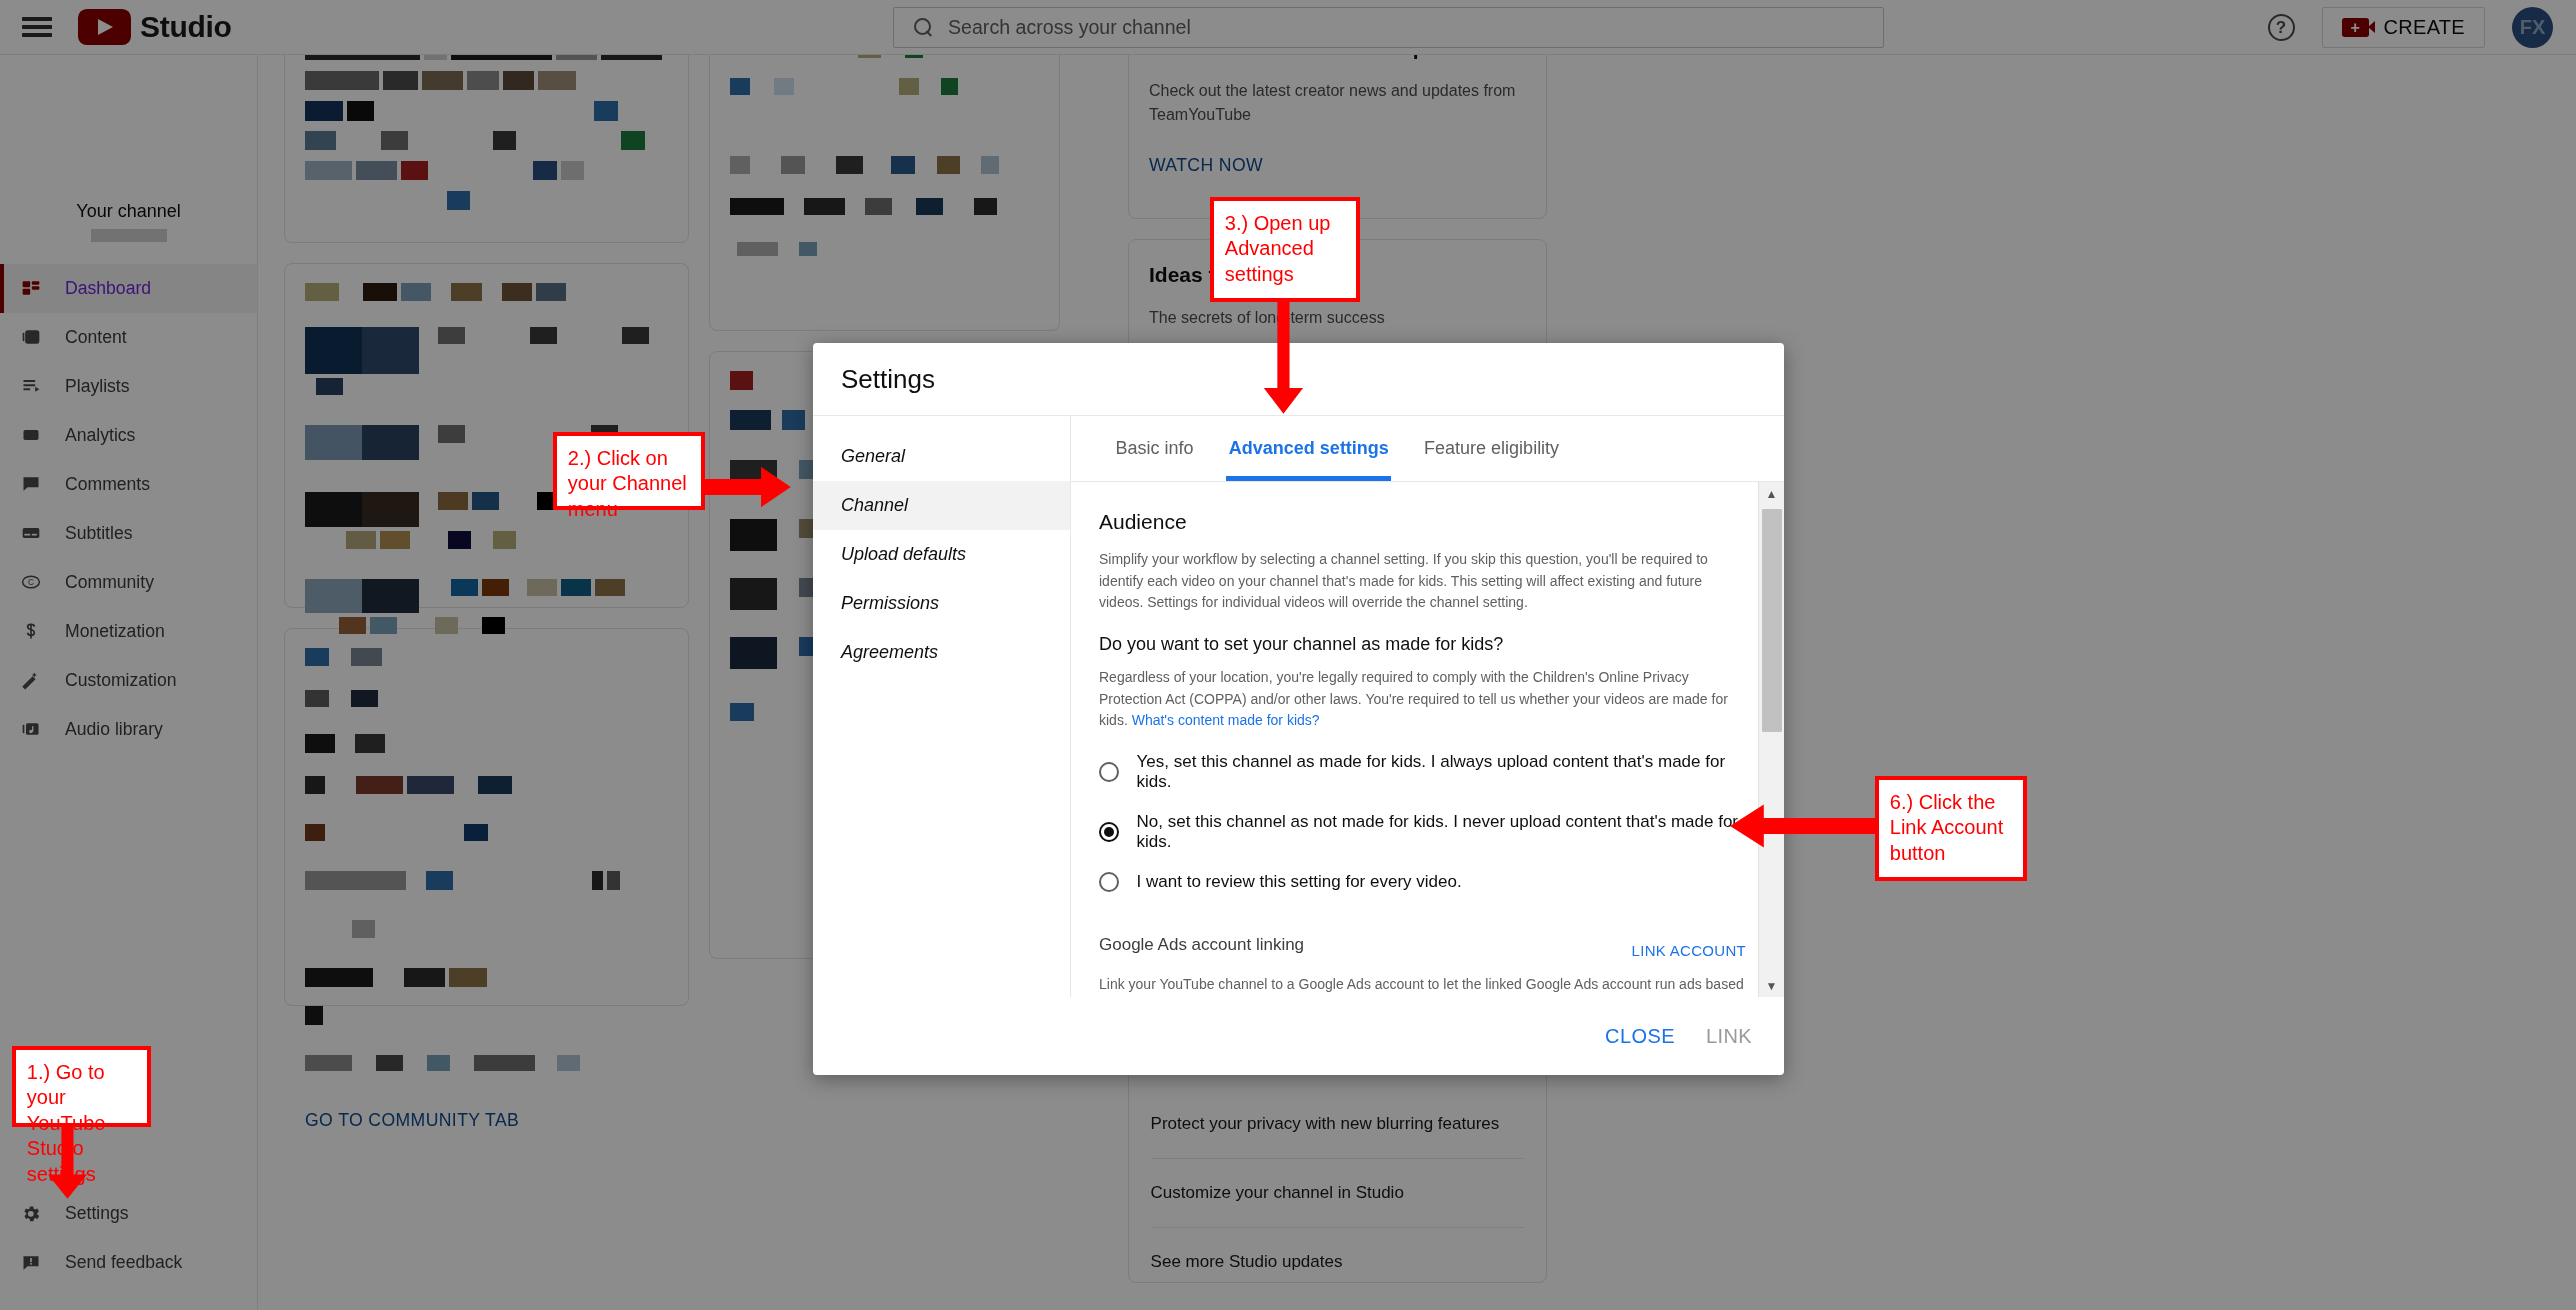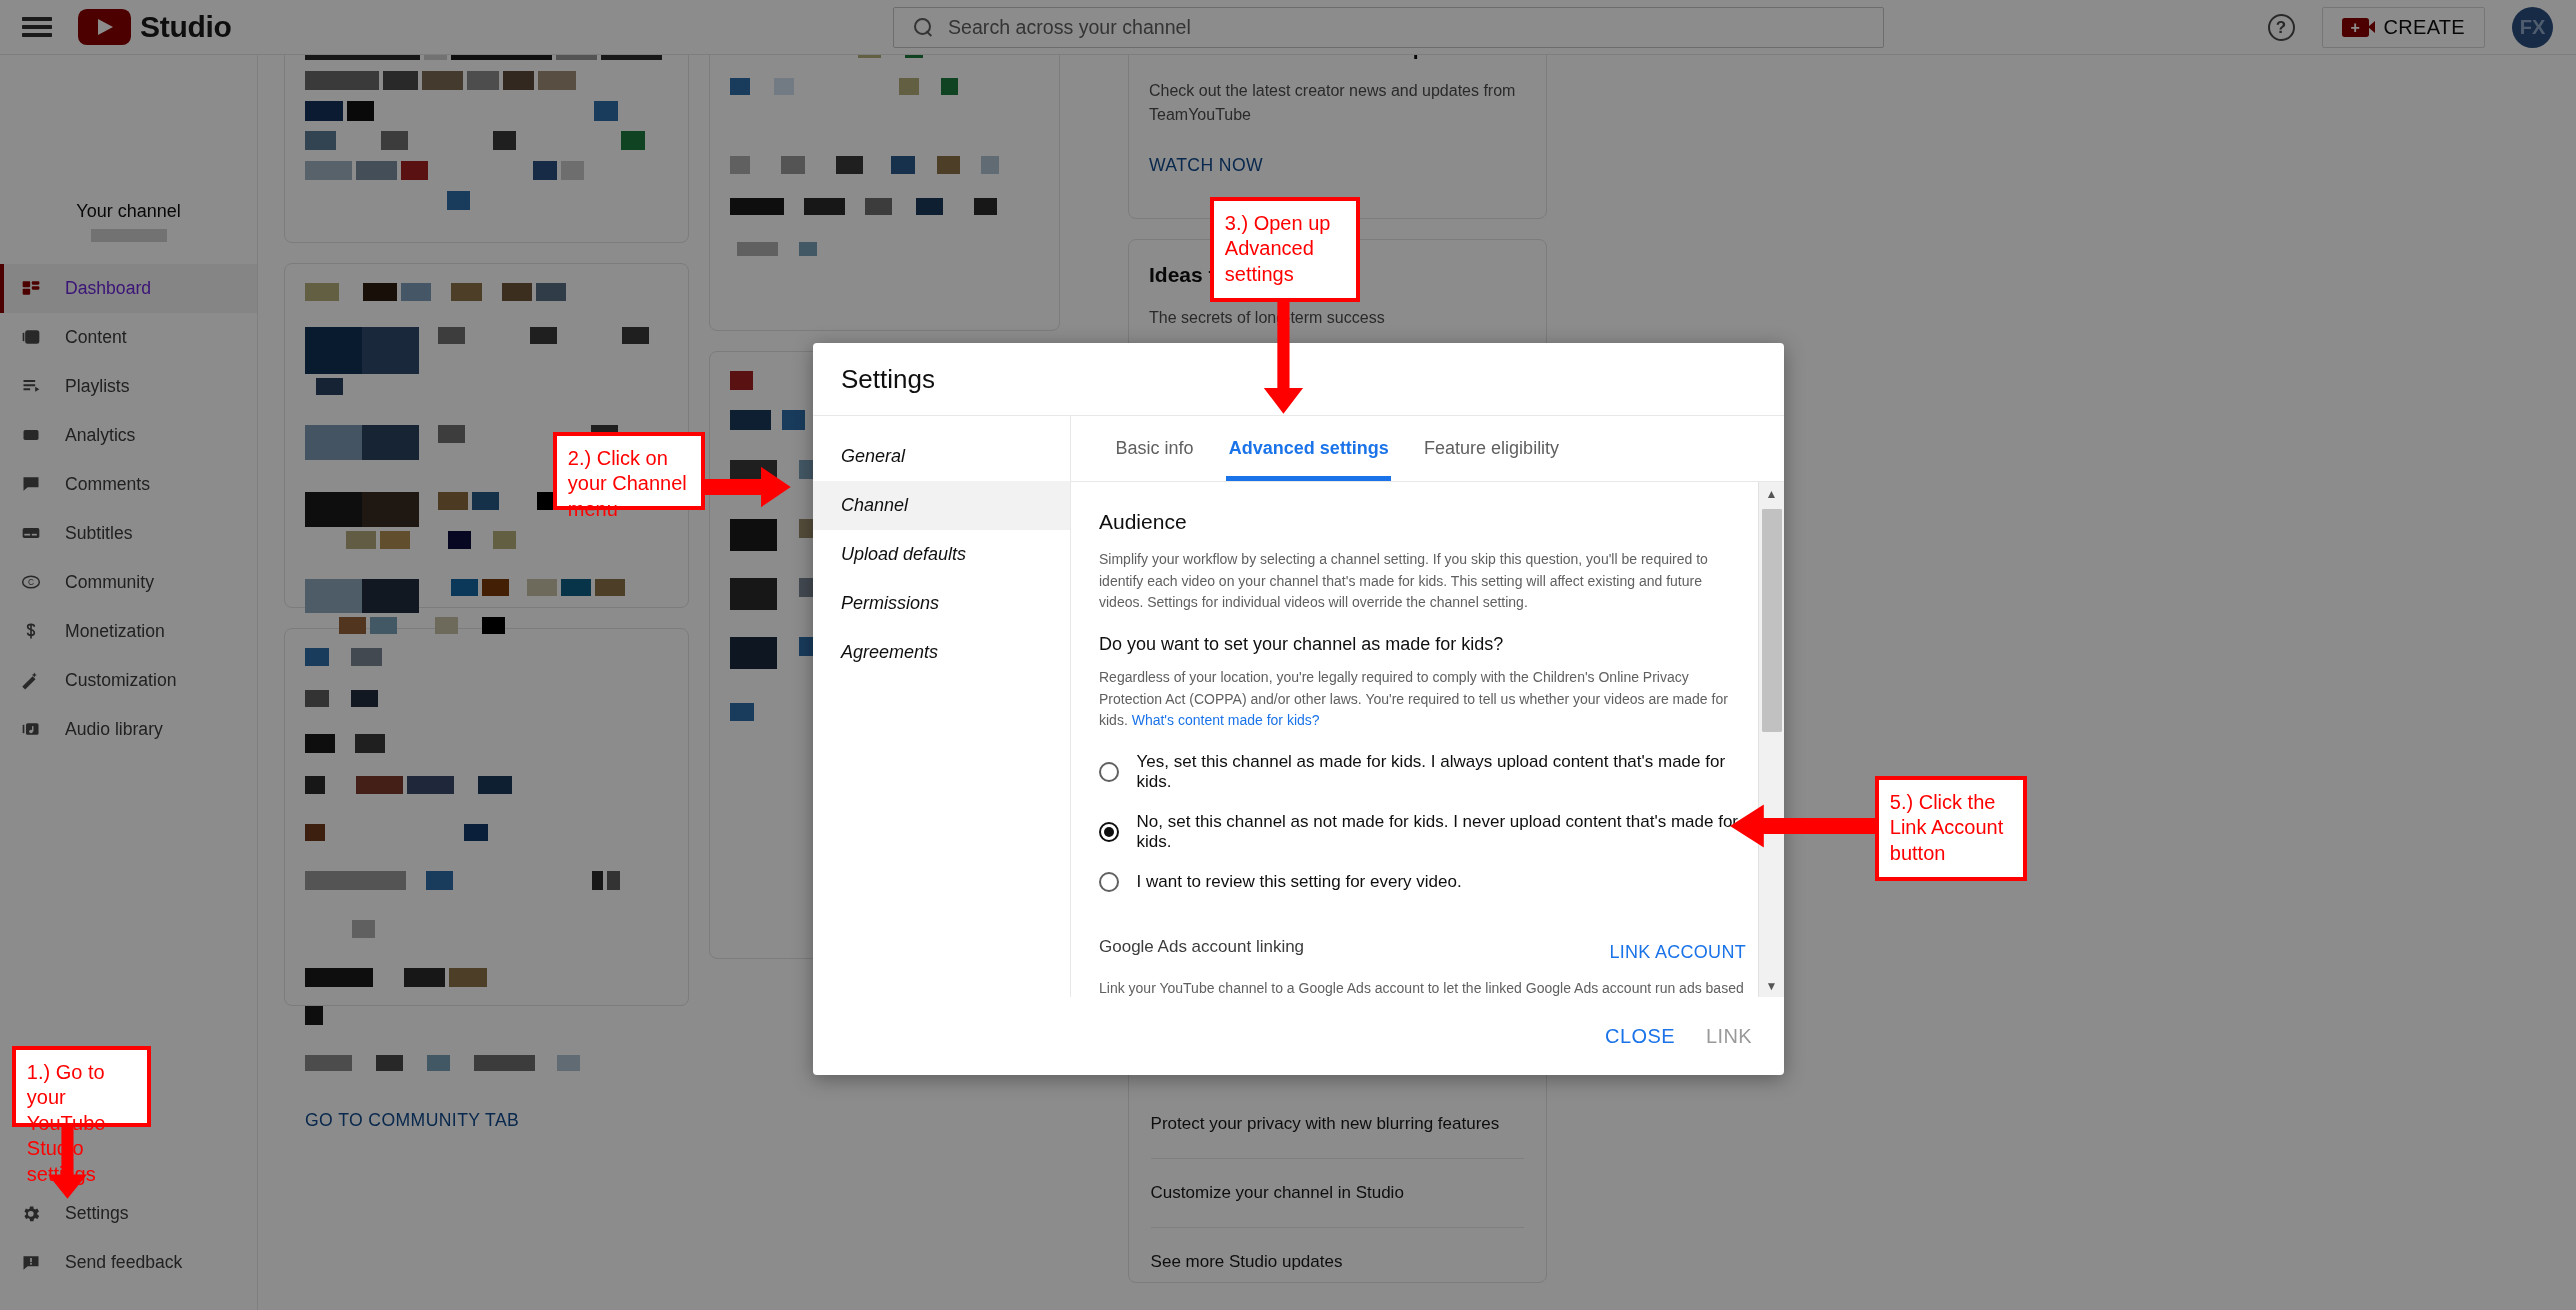--- a/index.html
+++ b/index.html
@@ -123,21 +123,21 @@
   .q-title { font-size: 18px; color: #0f0f0f; margin: 20px 0 12px; }
   .link-inline { color: #1a73e8; cursor: pointer; }
   .radio-row { display:flex; align-items:center; gap: 17.6px; margin-top: 20px; cursor:pointer; }
   .radio { width: 20px; height: 20px; border: 2px solid #606060; border-radius: 50%;
     flex:0 0 auto; display:flex; align-items:center; justify-content:center; }
   .radio.sel { border-color: #0f0f0f; }
   .radio.sel::after { content:""; width: 10px; height: 10px; border-radius: 50%; background:#0f0f0f; }
   .radio-lbl { font-size: 17px; color: #0f0f0f; }
   .ads-head { display:flex; align-items:center; justify-content:space-between; margin-top: 39px; }
   .ads-title { font-size: 17px; color: #3c3c3c; }
-  .ads-link { font-size: 18px; color: #1a73e8; letter-spacing:0.3px; cursor:pointer;margin-top:11px; }
+  .ads-link { font-size: 15px; color: #1a73e8; letter-spacing:0.3px; cursor:pointer;margin-top:11px; }
   .ads-text { font-size: 14px; color: #606060; line-height: 1.55; margin-top: 15px; }
   .scrollbar { position:absolute; right: 0; top: 66px; bottom: 0; width: 26px;
     background: #f1f1f1; border-left: 0.7px solid #e2e2e2; }
   .sb-arrow { height: 23px; display:flex; align-items:center; justify-content:center;
     font-size: 12px; color: #555; cursor:pointer; }
   .sb-thumb { position:absolute; top: 27px; left: 2.7px; width: 20px; height: 223px;
     background: #c1c1c1; border-radius: 1.4px; cursor: grab; }
   .dlg-foot { height: 78px; display:flex; align-items:center; justify-content:flex-end;
     gap: 31px; padding-right: 32px; }
   .foot-btn { font-size: 20px; letter-spacing: 0.4px; cursor:pointer; }
@@ -598,19 +598,19 @@
   <div class="anno" style="left:553px; top:432px; width:152px; height:78px;">2.) Click on your Channel menu</div>
   <svg class="arrow" style="left:696px; top:460px; width:95px; height:54px;" viewBox="0 0 140 80">
     <polygon points="0,28 96,28 96,10 140,40 96,70 96,52 0,52" fill="#ff0000"></polygon>
   </svg>
 
   <div class="anno" style="left:1210px; top:197px; width:150px; height:105px;">3.) Open up Advanced settings</div>
   <svg class="arrow" style="left:1257px; top:300px; width:61px; height:115px;" viewBox="0 0 90 170">
     <polygon points="30,0 48,0 48,130 68,130 39,168 10,130 30,130" fill="#ff0000"></polygon>
   </svg>
 
-  <div class="anno" style="left:1875px; top:776px; width:152px; height:105px;">5.) Click the Link Account button</div>
+  <div class="anno" style="left:1875px; top:776px; width:152px; height:105px;">6.) Click the Link Account button</div>
   <svg class="arrow" style="left:1730px; top:799px; width:152px; height:54px;" viewBox="0 0 225 80">
     <polygon points="225,28 50,28 50,8 0,40 50,72 50,52 225,52" fill="#ff0000"></polygon>
   </svg>
 
 </div>
 
 
 </body></html>

